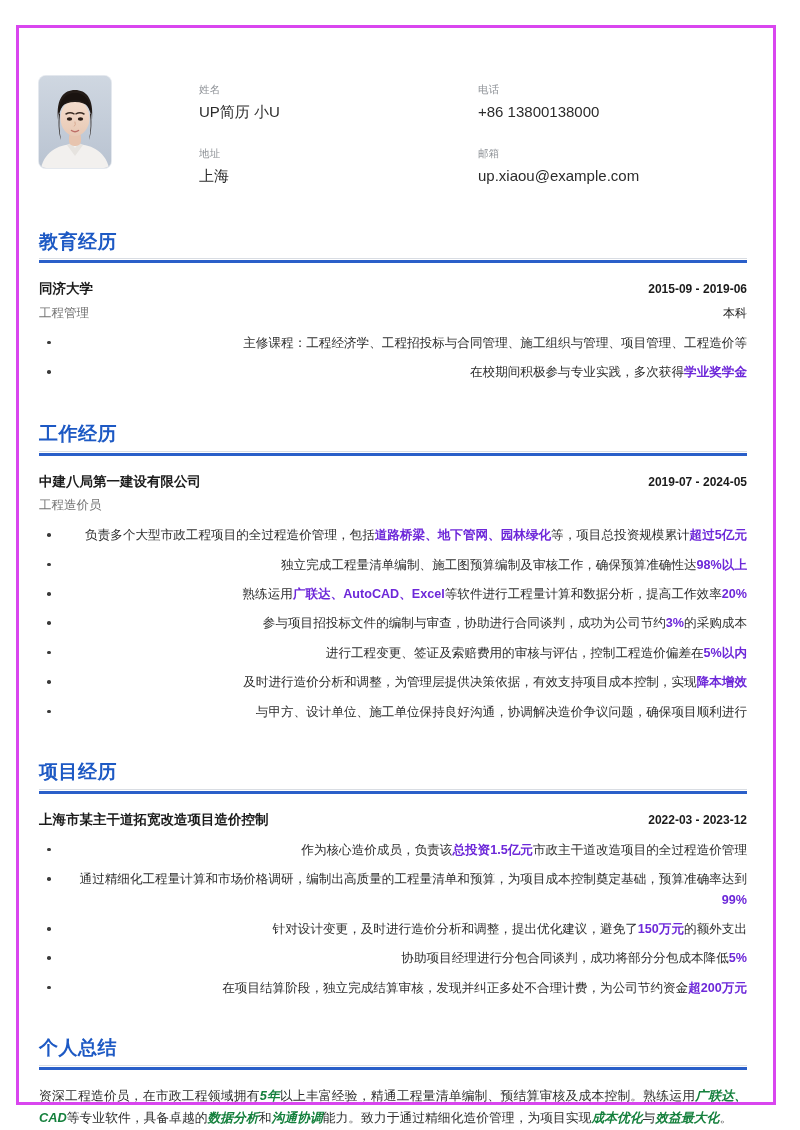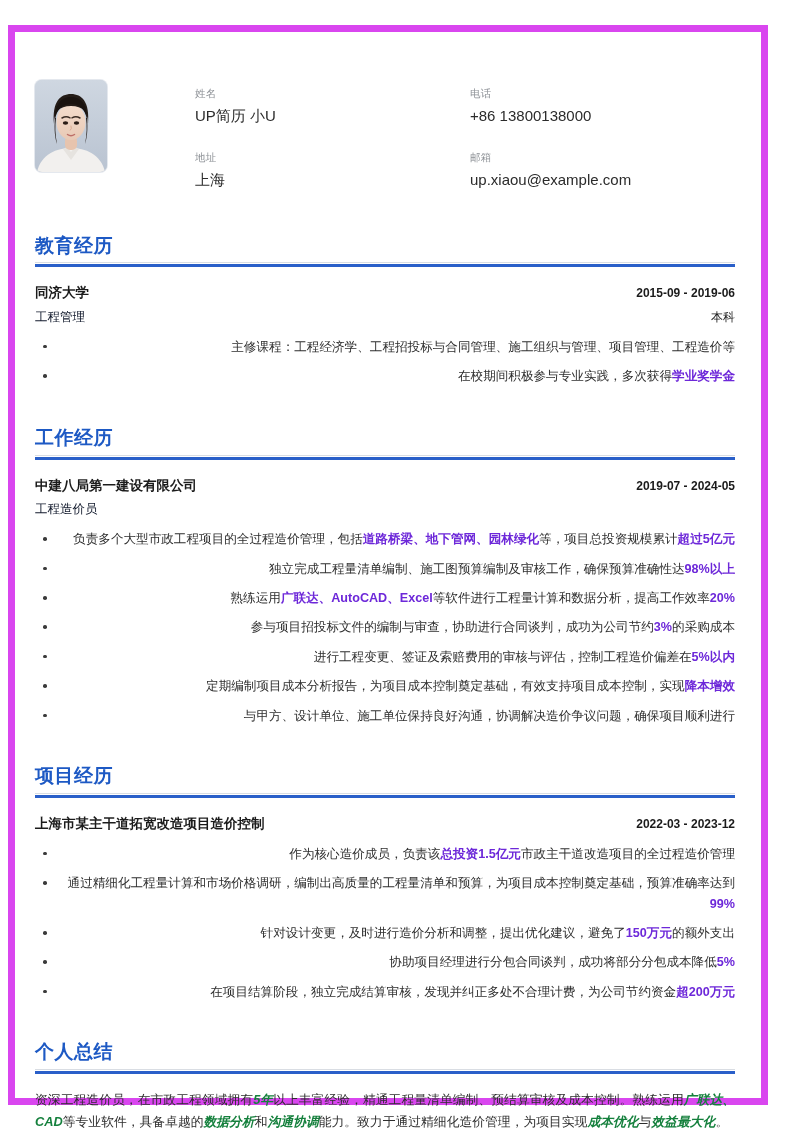--- a/index.html
+++ b/index.html
@@ -18,26 +18,26 @@
   .page {
     position: relative;
     width: 800px;
     height: 1130px;
     background: #ffffff;
     box-sizing: border-box;
   }
 
   .page-inner {
     position: absolute;
-    left: 8px;
+    left: 16px;
     top: 25px;
     width: 760px;
     height: 1080px;
     background: #ffffff;
-    border: 7px solid #d946ef;
+    border: 3px solid #d946ef;
     box-sizing: border-box;
   }
 
   
   .header {
     display: flex;
     align-items: flex-start;
     padding: 48px 26px 0 20px;
   }
 
@@ -135,21 +135,21 @@
   }
   .entry-row2 {
     display: flex;
     align-items: baseline;
     justify-content: space-between;
     gap: 14px;
     margin-top: 6px;
   }
   .entry-sub {
     font-size: 12.5px;
-    color: #0f172a;
+    color: #737373;
     line-height: 1.35;
   }
   .entry-meta {
     font-size: 12px;
     color: #1b1b1b;
     white-space: nowrap;
     line-height: 1.35;
   }
 
   
@@ -287,21 +287,21 @@
         </div>
         <div class="entry-row2">
           <div class="entry-sub">工程造价员</div>
         </div>
         <ul class="bullets">
             <li><span>负责多个大型市政工程项目的全过程造价管理，包括</span><b>道路桥梁、地下管网、园林绿化</b><span>等，项目总投资规模累计</span><b>超过5亿元</b></li>
             <li><span>独立完成工程量清单编制、施工图预算编制及审核工作，确保预算准确性达</span><b>98%以上</b></li>
             <li><span>熟练运用</span><b>广联达、AutoCAD、Excel</b><span>等软件进行工程量计算和数据分析，提高工作效率</span><b>20%</b></li>
             <li><span>参与项目招投标文件的编制与审查，协助进行合同谈判，成功为公司节约</span><b>3%</b><span>的采购成本</span></li>
             <li><span>进行工程变更、签证及索赔费用的审核与评估，控制工程造价偏差在</span><b>5%以内</b></li>
-            <li><span>定期编制项目成本分析报告，为项目成本控制奠定基础，有效支持项目成本控制，实现</span><b>降本增效</b></li>
+            <li><span>及时进行造价分析和调整，为管理层提供决策依据，有效支持项目成本控制，实现</span><b>降本增效</b></li>
             <li><span>与甲方、设计单位、施工单位保持良好沟通，协调解决造价争议问题，确保项目顺利进行</span></li>
           </ul>
       </div>
     </div>
 
     <div class="section proj">
       <div class="section-title">项目经历</div>
       <div class="section-rule"></div>
 
       <div class="entry">

